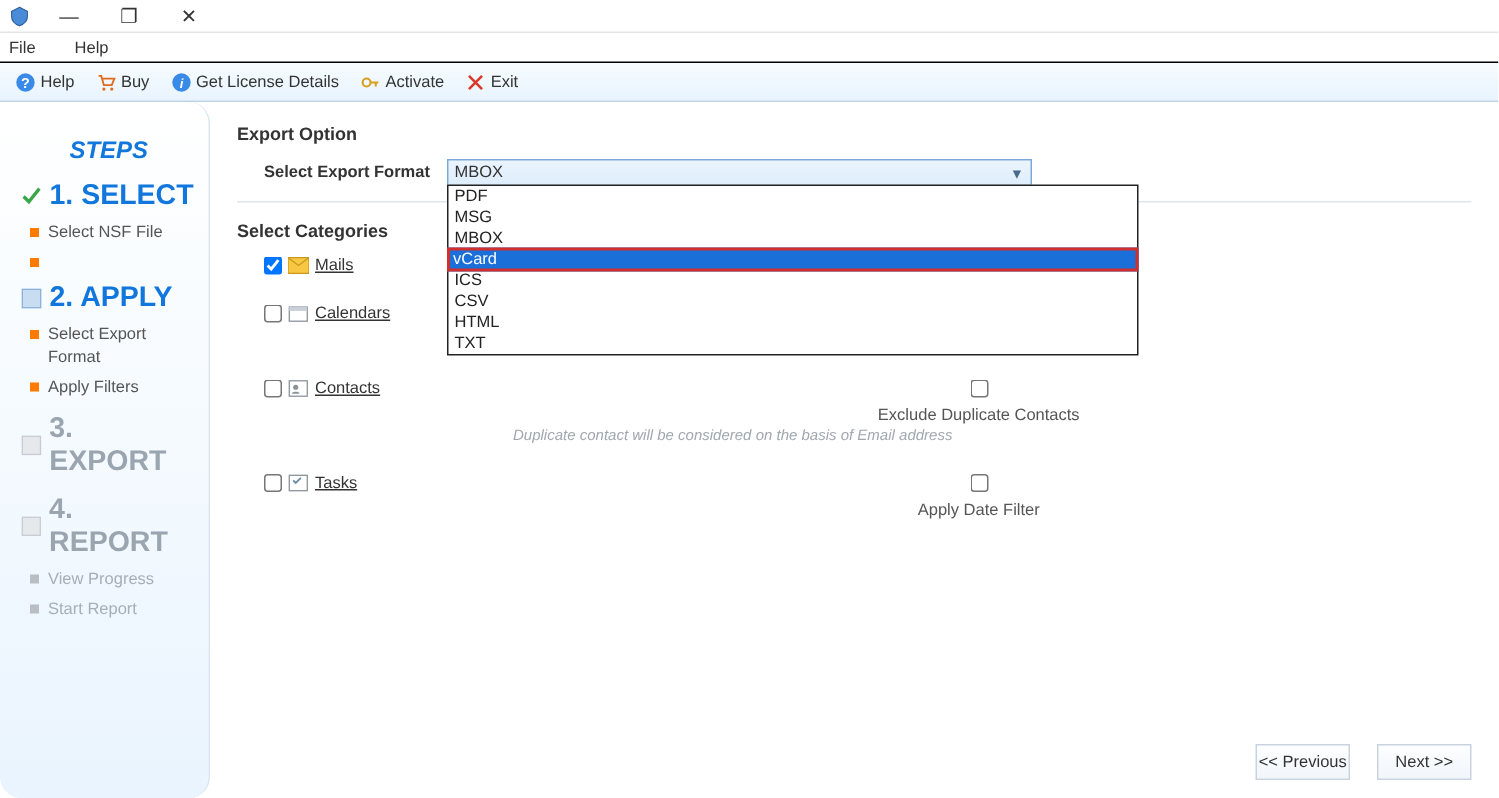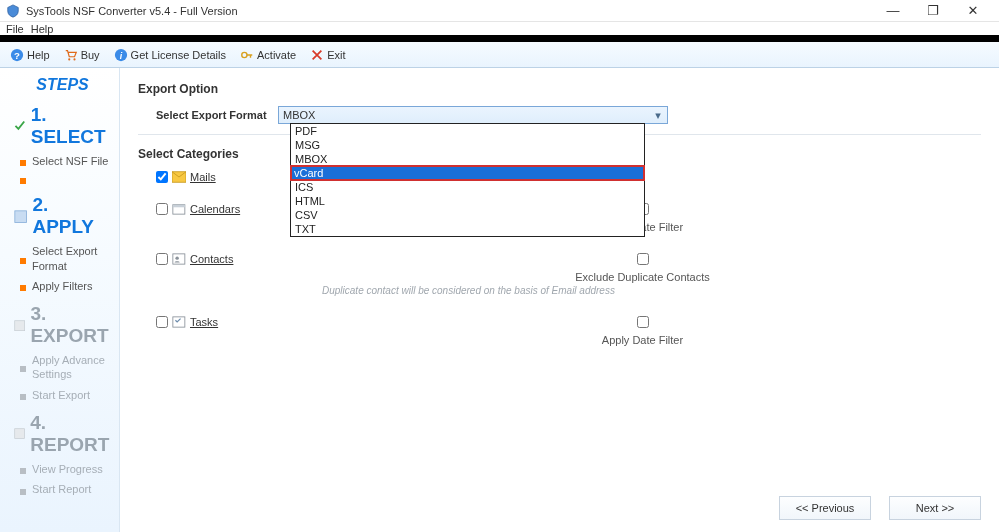--- a/index.html
+++ b/index.html
@@ -5,85 +5,84 @@
 * { box-sizing: border-box; margin: 0; padding: 0; font-family: "Segoe UI", Tahoma, sans-serif; }
 body { width: 999px; height: 532px; background: #fff; overflow: hidden; font-size: 12px; }
 
 
 .titlebar { height: 22px; background: #fff; display: flex; align-items: center; padding: 0 6px; border-bottom: 1px solid #e5e5e5; }
 .titlebar .app-icon { width: 14px; height: 14px; margin-right: 6px; display: inline-flex; }
 .titlebar .title { font-size: 11px; color: #333; flex: 1; }
 .titlebar .win-btn { width: 40px; text-align: center; font-size: 13px; color: #333; cursor: default; }
 
 
-.menubar { height: 20px; background: #fff; display: flex; align-items: center; padding: 0 6px; gap: 7px; border-bottom: 7px solid #000000; }
+.menubar { height: 20px; background: #fff; display: flex; align-items: center; padding: 0 6px; gap: 26px; border-bottom: 1px solid #000000; }
 .menubar span { font-size: 11px; color: #333; }
 
 
 .toolbar { height: 26px; background: linear-gradient(#f6fbff,#e9f4fe); border-bottom: 1px solid #bcd2e6; display: flex; align-items: center; padding: 0 6px; gap: 6px; }
 .toolbar .tb-item { display: flex; align-items: center; gap: 3px; font-size: 11px; color: #333; padding: 2px 4px; }
 .toolbar .tb-item svg, .toolbar .tb-item .glyph { width: 14px; height: 14px; display: inline-flex; align-items: center; justify-content: center; }
 
 
 .main { display: flex; height: calc(532px - 22px - 20px - 26px); }
 
 
-.sidebar { width: 120px; background: linear-gradient(#ffffff,#f6fbff 40%,#eaf4fe); border-right: 1px solid #d9e6f2; padding: 8px 8px 8px 14px; }
+.sidebar { width: 140px; background: linear-gradient(#ffffff,#f6fbff 40%,#eaf4fe); border-right: 1px solid #d9e6f2; padding: 24px 8px 8px 14px; border-radius: 14px; }
 .steps-title { font-size: 16px; font-weight: 700; font-style: italic; color: #1177dd; margin-bottom: 10px; text-align: center; }
 .step-head { display: flex; align-items: center; gap: 5px; font-size: 19px; font-weight: 600; margin: 10px 0 6px 0; }
 .step-head.active { color: #1177dd; }
 .step-head.enabled { color: #1177dd; }
 .step-head.disabled { color: #9aa5af; }
 .step-head .num-ic { width: 14px; height: 14px; display: inline-flex; align-items: center; justify-content: center; }
 .sub-list { margin-left: 6px; margin-bottom: 8px; }
-.sub-item { display: flex; align-items: center; gap: 6px; font-size: 11px; color: #555; margin: 6px 0; line-height: 1.3; }
+.sub-item { display: flex; align-items: flex-start; gap: 6px; font-size: 11px; color: #555; margin: 6px 0; line-height: 1.3; }
 .sub-item .bullet { width: 6px; height: 6px; background: #ff7b00; margin-top: 4px; flex-shrink: 0; }
 .sub-item.disabled { color: #a6aeb6; }
 .sub-item.disabled .bullet { background: #b8bec4; }
 
 
 .content { flex: 1; background: #fff; position: relative; padding: 14px 18px 26px 18px; overflow: hidden; }
 .section-h { font-size: 12px; font-weight: 700; color: #333; margin-bottom: 10px; }
 .row { display: flex; align-items: center; margin-bottom: 10px; }
 .lbl { font-size: 11px; font-weight: 600; color: #333; width: 140px; padding-left: 18px; }
 .dropdown-wrap { position: relative; }
 .dropdown { width: 390px; height: 18px; border: 1px solid #7aa7d8; background: linear-gradient(#eaf4fe,#dfeefc); display: flex; align-items: center; padding: 0 4px; font-size: 11px; color: #333; position: relative; }
 .dropdown .dd-arrow { position: absolute; right: 2px; top: 1px; width: 14px; height: 14px; display: flex; align-items: center; justify-content: center; color: #4a6a8a; }
-.dd-list { position: absolute; top: 17px; left: 12px; width: 355px; border: 1px solid #222; background: #fff; z-index: 50; }
+.dd-list { position: absolute; top: 17px; left: 0; width: 461px; border: 1px solid #222; background: #fff; z-index: 50; }
 .dd-opt { font-size: 11px; padding: 1px 4px; color: #222; }
 .dd-opt.highlight { background: #1a6fd8; color: #fff; border: 2px solid #d03030; padding: 0 2px; margin: -1px; position: relative; z-index: 2; }
 
 .sep { height: 1px; background: #e0e6ec; margin: 10px 0 12px 0; }
 
 .cats { margin-top: 8px; }
 .cat-title { font-size: 12px; font-weight: 700; color: #333; margin-bottom: 10px; }
 .cat-row { display: flex; align-items: flex-start; margin-bottom: 20px; }
 .cat-left { width: 140px; padding-left: 18px; display: flex; align-items: center; gap: 4px; }
 .cat-left input[type=checkbox] { width: 12px; height: 12px; }
 .cat-icon { width: 14px; height: 12px; display: inline-flex; }
 .cat-name { font-size: 11px; color: #333; text-decoration: underline; }
 .cat-right { flex: 1; padding-left: 26px; }
 .filter-row { display: flex; align-items: center; gap: 6px; font-size: 11px; color: #555; flex-direction: column; }
 .filter-row input[type=checkbox] { width: 12px; height: 12px; }
 .filter-note { font-size: 10px; font-style: italic; color: #a0a7ae; margin-top: 2px; margin-left: 18px; }
 
 
 .footer { position: absolute; right: 18px; bottom: 12px; display: flex; gap: 18px; }
-.btn { width: 92px; height: 24px; border: 1px solid #c8d3df; background: linear-gradient(#fdfeff,#f1f6fb); font-size: 11px; color: #333; display: flex; align-items: center; justify-content: center; cursor: default; }
+.btn { width: 63px; height: 24px; border: 1px solid #c8d3df; background: linear-gradient(#fdfeff,#f1f6fb); font-size: 11px; color: #333; display: flex; align-items: center; justify-content: center; cursor: default; }
 </style>
 </head>
 <body>
 
 <div class="titlebar">
   <span class="app-icon">
     <svg viewBox="0 0 16 16">
         <path d="M8 1 L14 4 V8 C14 12 11 14 8 15 C5 14 2 12 2 8 V4 Z" fill="#4a8bd8" stroke="#2a5a9a" stroke-width="0.8"></path>
       </svg>
   </span>
-  <span class="title">SysTools NSF Converter v5.4 - Full Version</span>
   <span class="win-btn">—</span>
   <span class="win-btn">❐</span>
   <span class="win-btn">✕</span>
 </div>
 
 <div class="menubar">
   <span>File</span>
   <span>Help</span>
 </div>
 
@@ -178,30 +177,20 @@
     </div>
 
     <div class="step-head disabled">
       <span class="num-ic">
           <svg viewBox="0 0 16 16">
             <rect x="1" y="1" width="14" height="14" fill="#e6e9ec" stroke="#c6ccd2"></rect>
           </svg>
         </span>
       <span>3. EXPORT</span>
     </div>
-    <div class="sub-list">
-      <div class="sub-item disabled">
-          <span class="bullet"></span>
-          <span>Apply Advance Settings</span>
-        </div>
-      <div class="sub-item disabled">
-          <span class="bullet"></span>
-          <span>Start Export</span>
-        </div>
-    </div>
 
     <div class="step-head disabled">
       <span class="num-ic">
           <svg viewBox="0 0 16 16">
             <rect x="1" y="1" width="14" height="14" fill="#e6e9ec" stroke="#c6ccd2"></rect>
           </svg>
         </span>
       <span>4. REPORT</span>
     </div>
     <div class="sub-list">
@@ -225,22 +214,22 @@
         <div class="dropdown">
           <span>MBOX</span>
           <span class="dd-arrow">▾</span>
         </div>
         <div class="dd-list">
           <div class="dd-opt">PDF</div>
           <div class="dd-opt">MSG</div>
           <div class="dd-opt">MBOX</div>
           <div class="dd-opt highlight">vCard</div>
           <div class="dd-opt">ICS</div>
+          <div class="dd-opt">CSV</div>
           <div class="dd-opt">HTML</div>
-          <div class="dd-opt">CSV</div>
           <div class="dd-opt">TXT</div>
         </div>
       </div>
     </div>
 
     <div class="sep"></div>
 
     <div class="cats">
       <div class="cat-title">Select Categories</div>
 

